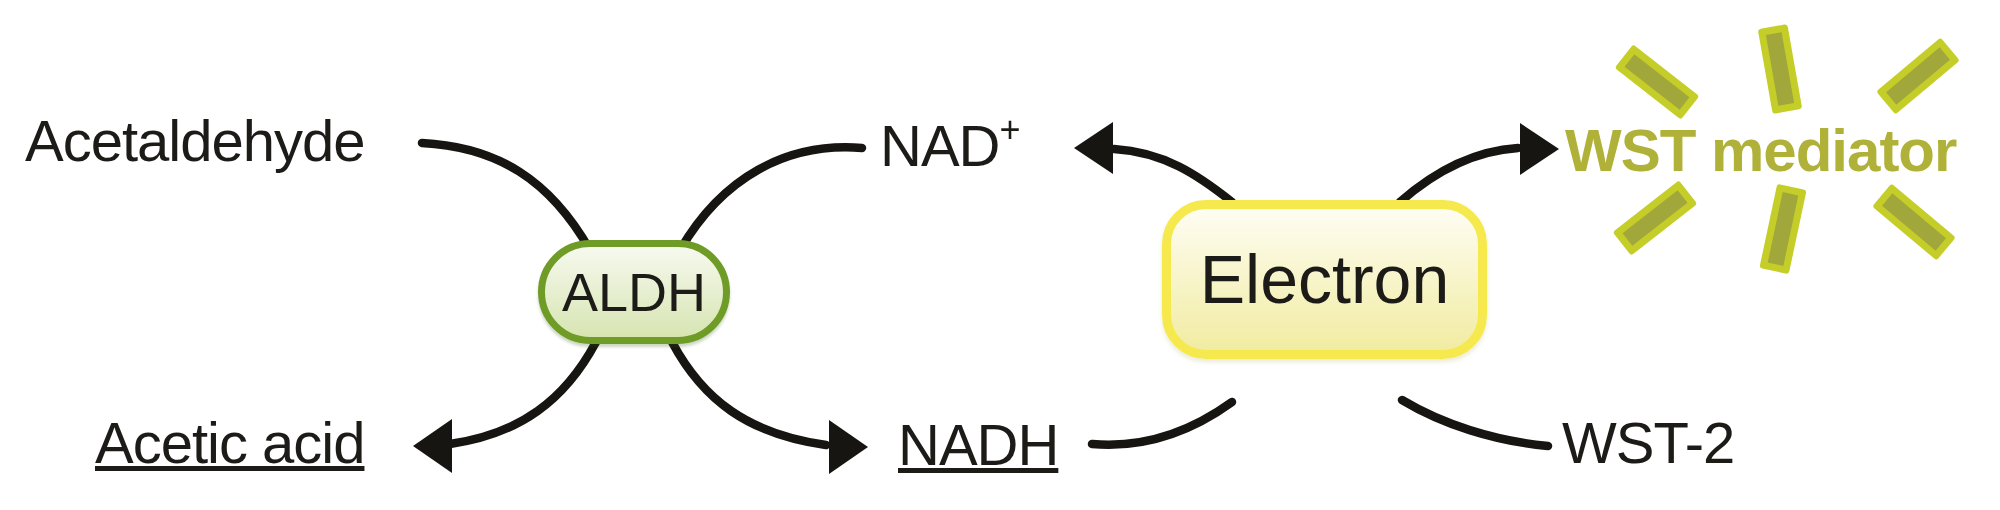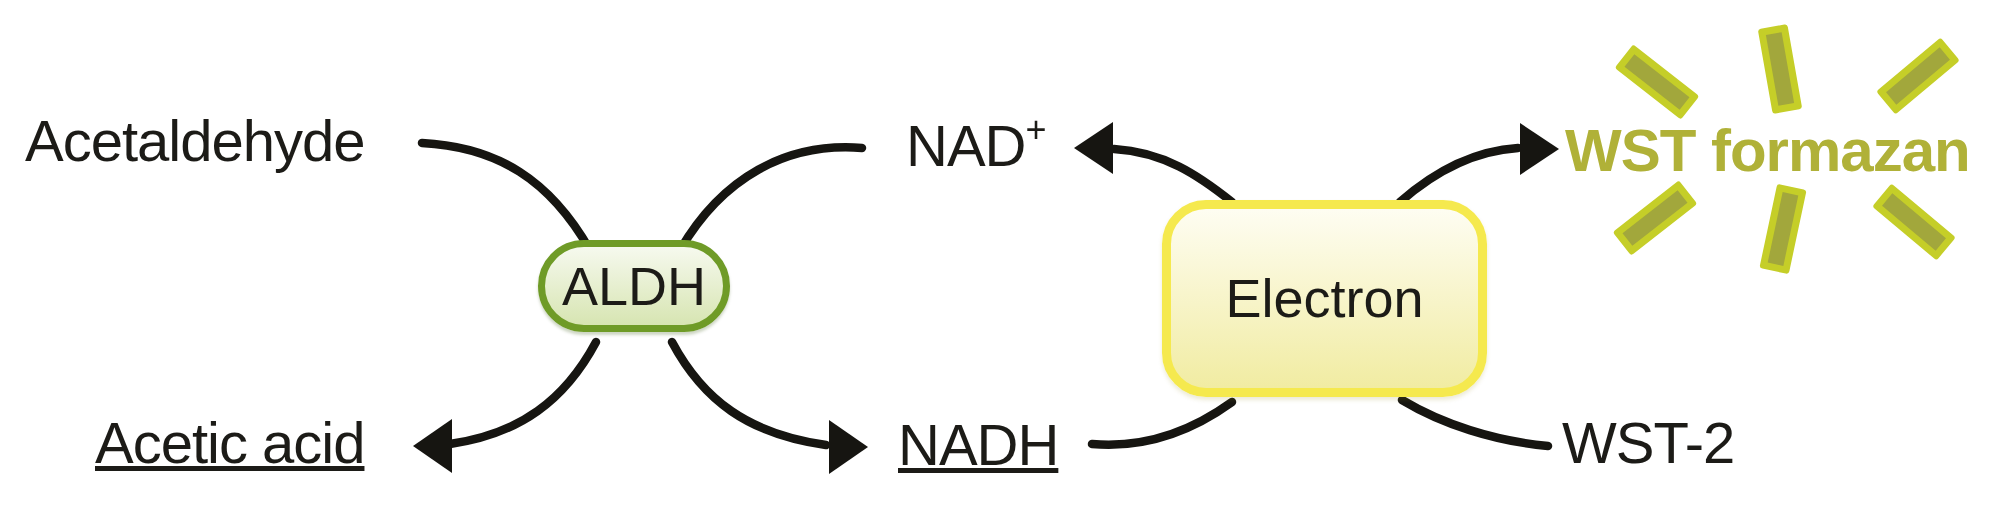--- a/index.html
+++ b/index.html
@@ -22,33 +22,33 @@
   }
   .lbl sup{font-size:36px;position:relative;top:-4px;letter-spacing:0;}
 
   .node{
     position:absolute;z-index:2;
     display:flex;align-items:center;justify-content:center;
     box-sizing:border-box;text-align:center;
     color:var(--label-text);
   }
   #aldh-node{
-    left:538px;top:240px;width:192px;height:92px;
+    left:538px;top:240px;width:192px;height:104px;
     border:7px solid var(--aldh-border);
     border-radius:52px;
     background:linear-gradient(180deg,var(--aldh-fill-top) 0%,var(--aldh-fill-bottom) 100%);
     font-size:54px;letter-spacing:0px;
     box-shadow:0 3px 3px rgba(60,90,20,0.25);
   }
   #mediator-node{
-    left:1162px;top:200px;width:325px;height:197px;
+    left:1162px;top:200px;width:325px;height:159px;
     border:9px solid var(--mediator-border);
     border-radius:44px;
     background:linear-gradient(180deg,var(--mediator-fill-top) 0%,var(--mediator-fill-bottom) 100%);
-    font-size:54px;line-height:1.22;
+    font-size:68px;line-height:1.22;
     box-shadow:0 3px 4px rgba(150,140,30,0.18);
   }
 
   #wst-formazan-label{
     color:var(--formazan-text);
     font-weight:bold;font-size:60px;letter-spacing:-1px;
   }
 
   .ray{
     position:absolute;z-index:2;
@@ -87,30 +87,30 @@
     <polygon class="head" points="1559,149 1520,123 1520,175"></polygon>
   </svg>
 
   <div class="lbl" style="left:25px;top:112px;">Acetaldehyde</div>
   <div class="lbl" style="left:95px;top:414px;text-decoration:underline;">Acetic acid</div>
 
   <div class="node" id="aldh-node">
     <span>ALDH</span>
   </div>
 
-  <div class="lbl" style="left:906px;top:116px;"><span>NAD</span><sup>+</sup></div>
+  <div class="lbl" style="left:880px;top:116px;"><span>NAD</span><sup>+</sup></div>
   <div class="lbl" style="left:898px;top:416px;text-decoration:underline;">NADH</div>
 
   <div class="node" id="mediator-node">
     <span><span>Electron</span><br>
       </span>
   </div>
 
   <div class="lbl" style="left:1562px;top:414px;">WST-2</div>
-  <div class="lbl" id="wst-formazan-label" style="left:1565px;top:121px;">WST formazan</div>
+  <div class="lbl" id="wst-formazan-label" style="left:1565px;top:121px;">WST mediator</div>
 
   <div>
     <div class="ray" id="ray-top-left"></div>
     <div class="ray" id="ray-top-center"></div>
     <div class="ray" id="ray-top-right"></div>
     <div class="ray" id="ray-bottom-left"></div>
     <div class="ray" id="ray-bottom-center"></div>
     <div class="ray" id="ray-bottom-right"></div>
   </div>
 

